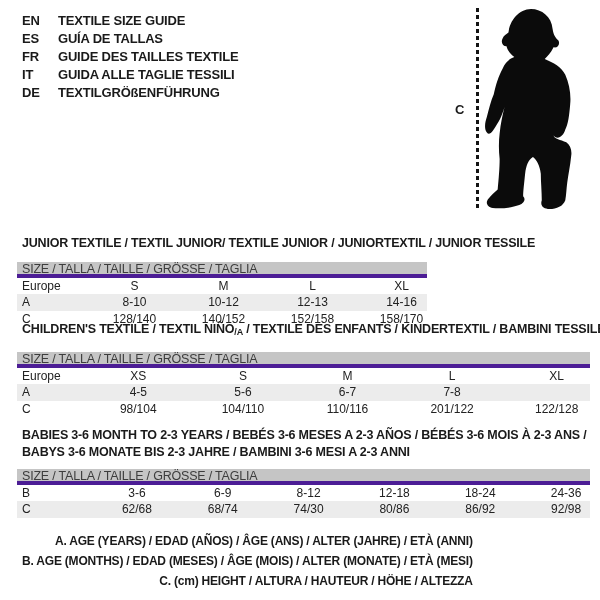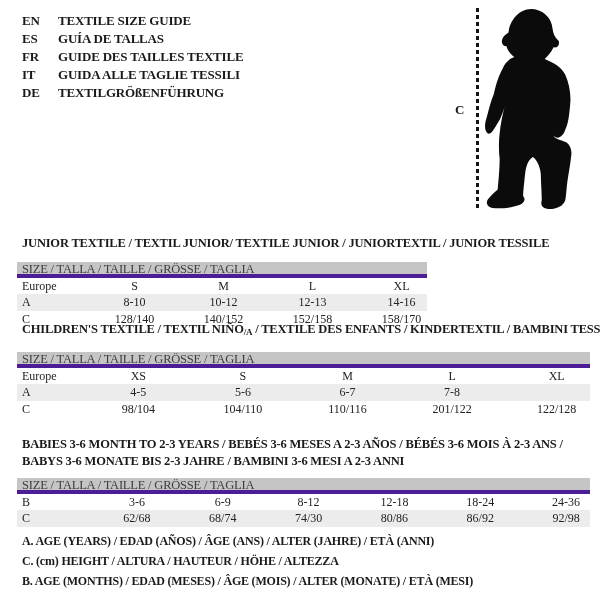--- a/index.html
+++ b/index.html
@@ -1,18 +1,18 @@
 <!DOCTYPE html>
 <html><head>
 <meta charset="utf-8">
 <style>
   * { margin:0; padding:0; box-sizing:border-box; }
   html,body { width:600px; height:600px; background:#fff; overflow:hidden; }
   body { font-family:"Liberation Sans", sans-serif; color:#1a1a1a; }
-  .page { position:relative; width:600px; height:600px; background:#fff;font-family:Liberation Serif, serif; }
+  .page { position:relative; width:600px; height:600px; background:#fff; }
 
   
   .lang-block { position:absolute; left:22px; top:12px; }
   .lang-row { display:grid; grid-template-columns:36px auto; line-height:18px; }
   .lang-code, .lang-title { font-size:13px; font-weight:bold; letter-spacing:-0.2px; white-space:nowrap; }
 
   
   .dash-line { position:absolute; left:476px; top:8px; width:3px; height:201px;
     background:repeating-linear-gradient(to bottom,#141414 0 4px,transparent 4px 7px); }
   .fig-label { position:absolute; left:455px; top:102px; font-size:13px; font-weight:bold; }
@@ -32,21 +32,21 @@
   .t-row { display:grid; height:16.4px; line-height:16.4px; font-size:12px; color:#222;gap:38px; }
   .t-row.striped { background:#ececec; }
   .t1 .t-row { grid-template-columns:54px repeat(4,1fr); }
   .t2 .t-row { grid-template-columns:50px repeat(5,1fr); }
   .t3 .t-row { grid-template-columns:58px repeat(6,1fr); }
   .t-label { text-align:left; padding-left:5px; }
   .t-cell { text-align:center; }
 
   
   .legend { position:absolute; left:22px; top:531px; }
-  .legend-line { font-size:12px; font-weight:bold; letter-spacing:-0.2px; line-height:20px; white-space:nowrap; }
+  .legend-line { font-size:12px; font-weight:bold; letter-spacing:-0.2px; line-height:20px; white-space:nowrap;text-align:right; }
 </style>
 </head>
 <body>
 
 <div class="page">
 
   <div class="lang-block">
     <div class="lang-row">
       <span class="lang-code">EN</span>
       <span class="lang-title">TEXTILE SIZE GUIDE</span>
@@ -162,21 +162,21 @@
         <span class="t-label">C</span>
         <span class="t-cell">98/104</span>
         <span class="t-cell">104/110</span>
         <span class="t-cell">110/116</span>
         <span class="t-cell">201/122</span>
         <span class="t-cell">122/128</span>
       </div>
     </div>
   </div>
 
-  <div class="section sec3" style="top:436px; width:573px;">
+  <div class="section sec3" style="top:427px; width:573px;">
     <div class="sec-title">BABIES 3-6 MONTH TO 2-3 YEARS / BEBÉS 3-6 MESES A 2-3 AÑOS / BÉBÉS 3-6 MOIS À 2-3 ANS /</div>
     <div class="sec-title">BABYS 3-6 MONATE BIS 2-3 JAHRE / BAMBINI 3-6 MESI A 2-3 ANNI</div>
     <div class="size-bar">SIZE / TALLA / TAILLE / GRÖSSE / TAGLIA</div>
     <div class="t3">
       <div class="t-row">
         <span class="t-label">B</span>
         <span class="t-cell">3-6</span>
         <span class="t-cell">6-9</span>
         <span class="t-cell">8-12</span>
         <span class="t-cell">12-18</span>
@@ -190,17 +190,17 @@
         <span class="t-cell">74/30</span>
         <span class="t-cell">80/86</span>
         <span class="t-cell">86/92</span>
         <span class="t-cell">92/98</span>
       </div>
     </div>
   </div>
 
   <div class="legend">
     <div class="legend-line">A. AGE (YEARS) / EDAD (AÑOS) / ÂGE (ANS) / ALTER (JAHRE) / ETÀ (ANNI)</div>
+    <div class="legend-line">B. AGE (MONTHS) / EDAD (MESES) / ÂGE (MOIS) / ALTER (MONATE) / ETÀ (MESI)</div>
     <div class="legend-line">C. (cm) HEIGHT / ALTURA / HAUTEUR / HÖHE / ALTEZZA</div>
-    <div class="legend-line">B. AGE (MONTHS) / EDAD (MESES) / ÂGE (MOIS) / ALTER (MONATE) / ETÀ (MESI)</div>
   </div>
 
 </div>
 
 </body></html>

